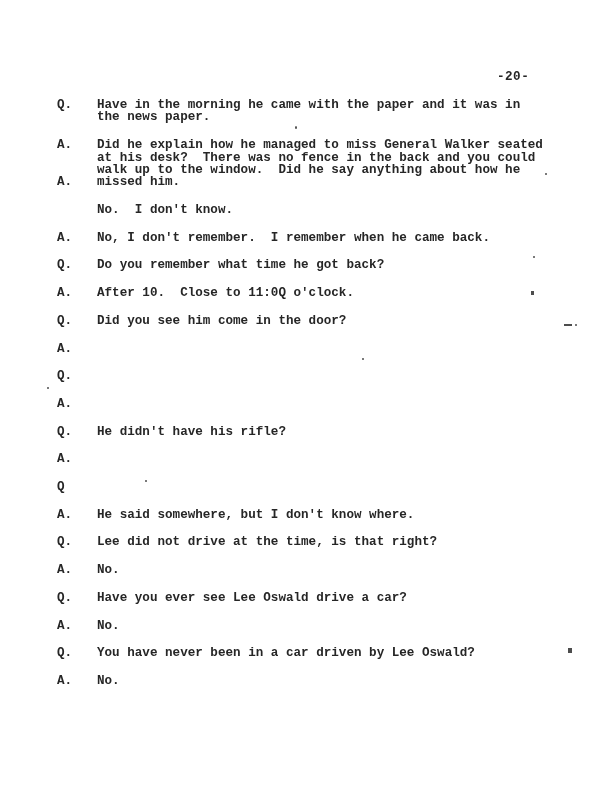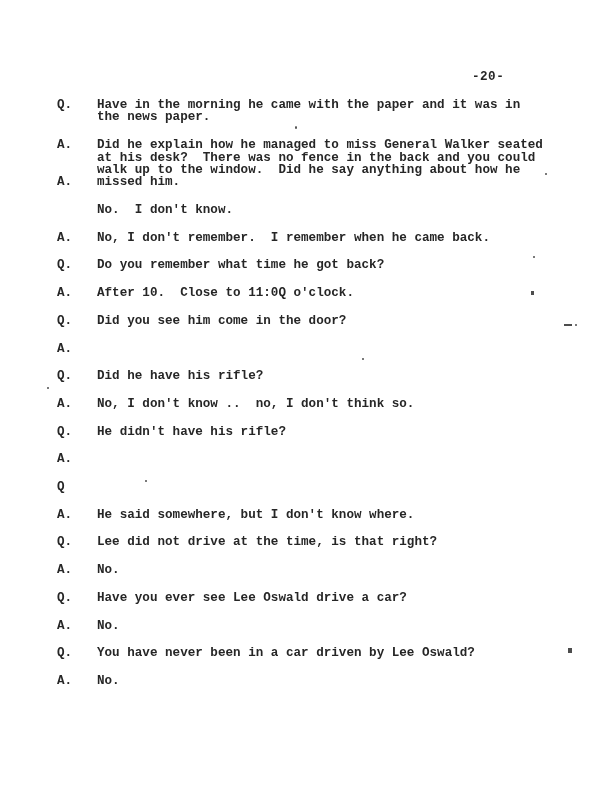--- a/index.html
+++ b/index.html
@@ -8,21 +8,21 @@
     width:612px;height:791px;
     margin:0 auto;
     background:#ffffff;
     overflow:hidden;
     font-family:"Liberation Mono","DejaVu Sans Mono",monospace;
     font-weight:700;
     color:#262626;
   }
   .page-number{
     position:absolute;
-    left:472px;top:71px;
+    left:497px;top:71px;
     font-size:12.6px;
     line-height:12.4px;
     letter-spacing:0.5px;
     white-space:pre;
   }
   .transcript{
     position:absolute;
     left:57px;top:99px;
   }
   .entry{margin-bottom:15.3px;}
@@ -119,27 +119,25 @@
         </div>
       </div>
       <div class="entry">
         <div class="row">
           <span class="lbl">A.</span>
         </div>
       </div>
       <div class="entry">
         <div class="row">
           <span class="lbl">Q.</span>
-          <span class="txt">Did he have his rifle?</span>
-        </div>
-      </div>
-      <div class="entry">
-        <div class="row">
-          <span class="lbl">A.</span>
-          <span class="txt">No, I don't know ..  no, I don't think so.</span>
+        </div>
+      </div>
+      <div class="entry">
+        <div class="row">
+          <span class="lbl">A.</span>
         </div>
       </div>
       <div class="entry">
         <div class="row">
           <span class="lbl">Q.</span>
           <span class="txt">He didn't have his rifle?</span>
         </div>
       </div>
       <div class="entry">
         <div class="row">

